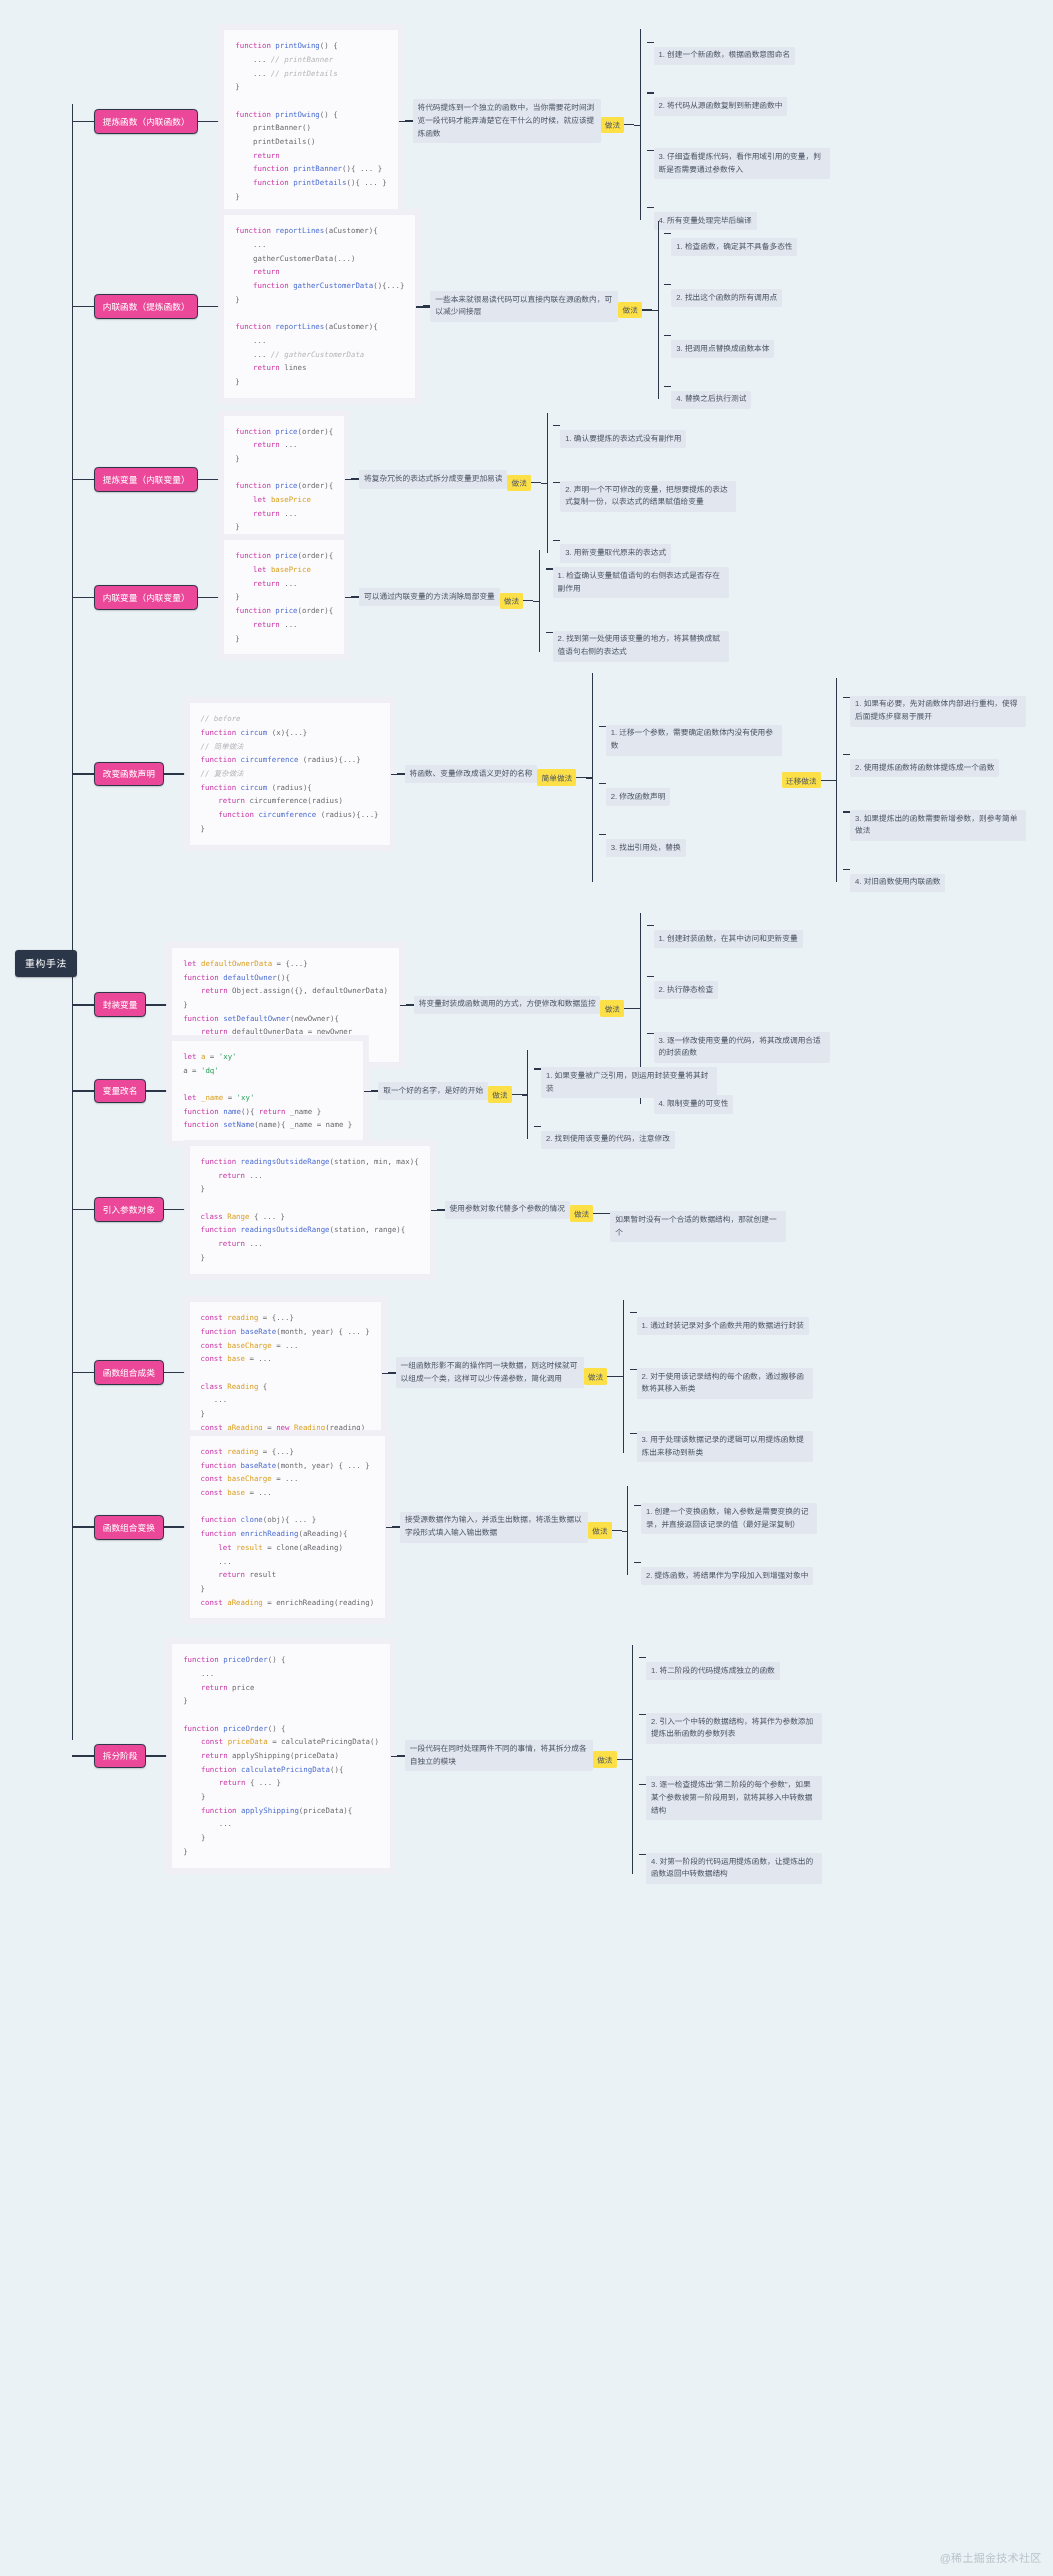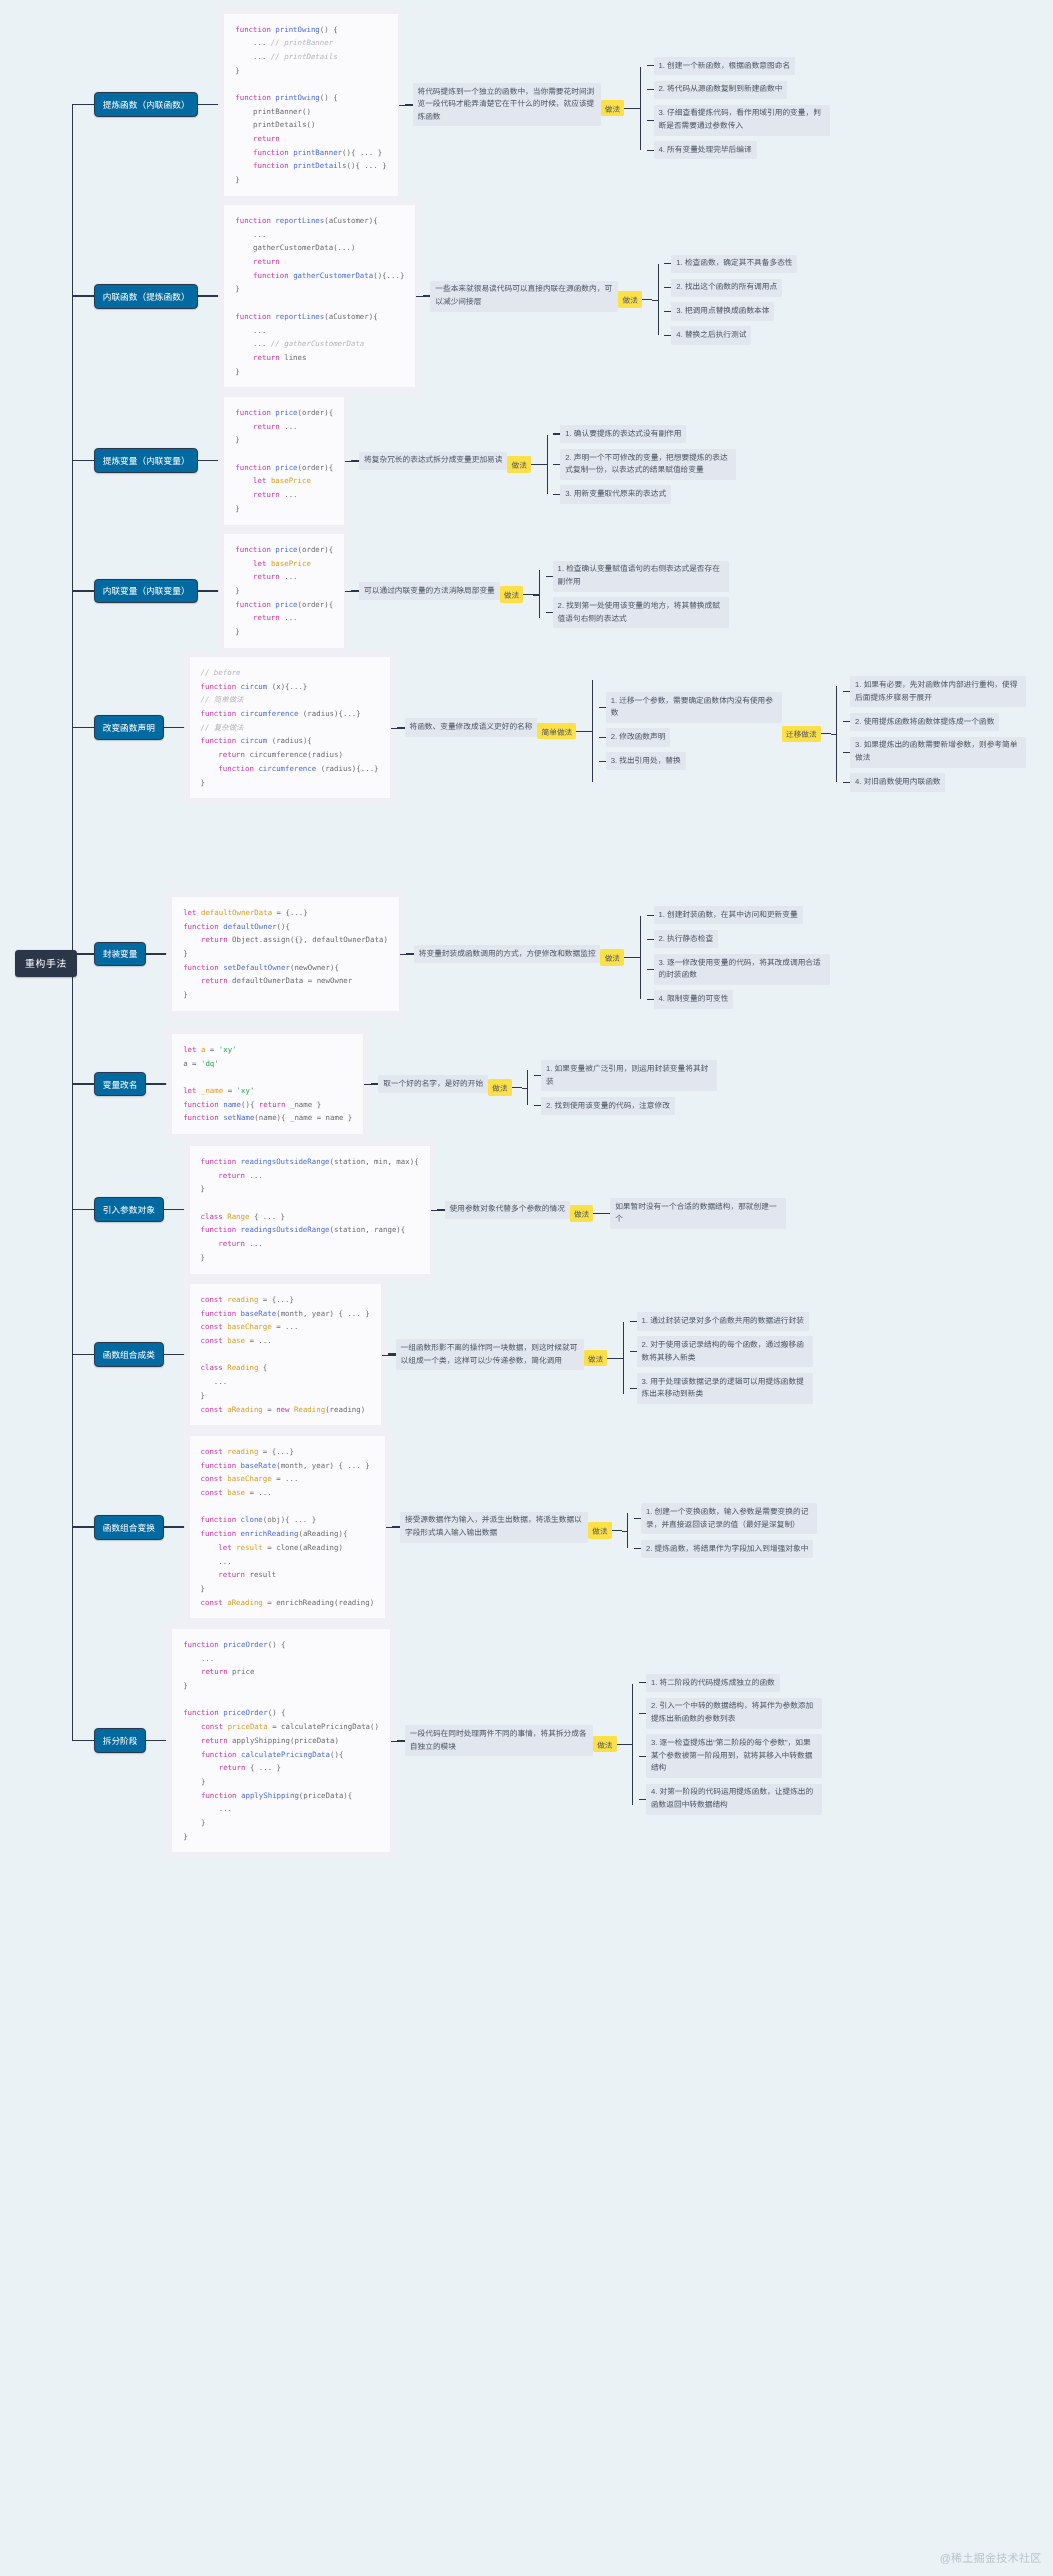--- a/index.html
+++ b/index.html
@@ -35,21 +35,21 @@
 
   
   .branch{
     position:absolute; left:72px;
     display:flex; align-items:center;
   }
   .branch-stub{
     width:22px; height:1.4px; background:#2b3648; flex:0 0 auto;
   }
   .topic{
-    background:#0369a1;
+    background:#ec4899;
     border:1.1px solid #2b3648;
     border-radius:4.2px;
     color:#fff;
     font-size:8.7px;
     padding:4.9px 7.7px;
     white-space:nowrap;
     flex:0 0 auto;
     box-shadow:0 0.7px 1.4px rgba(0,0,0,.18);
   }
   .topic-link{ width:25px; height:1.4px; background:#2b3648; flex:0 0 auto; }
@@ -124,21 +124,21 @@
   .listfork .vbar{
     position:absolute; left:5.6px; width:1.1px; background:#2b3648;
   }
   .listfork .lead{
     position:absolute; left:0; top:50%; width:5.6px; height:1.1px; background:#2b3648;
   }
   .steps{ display:flex; flex-direction:column; flex:0 0 auto; }
   .step{ display:flex; align-items:center; }
   .step + .step{ margin-top:5.6px; }
   .step-arm{ width:7px; height:1.1px; background:#2b3648; flex:0 0 auto; }
-  .step-chip{ max-width:176px; }
+  .step-chip{ max-width:176px;margin-top:27px; }
 
   .subgroup + .subgroup{ margin-top:12.5px; }
 
   .watermark{
     position:absolute; right:12.5px; bottom:11px;
     color:#b9c5cc; font-size:11px;
     letter-spacing:0.3px;
   }
 </style>
 </head>

